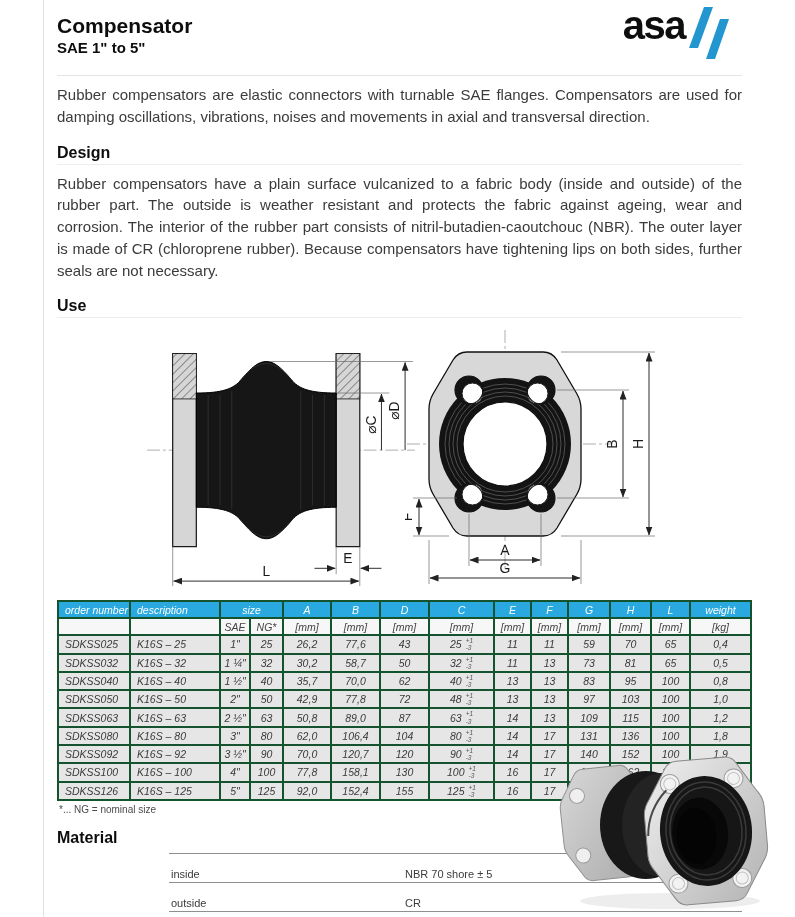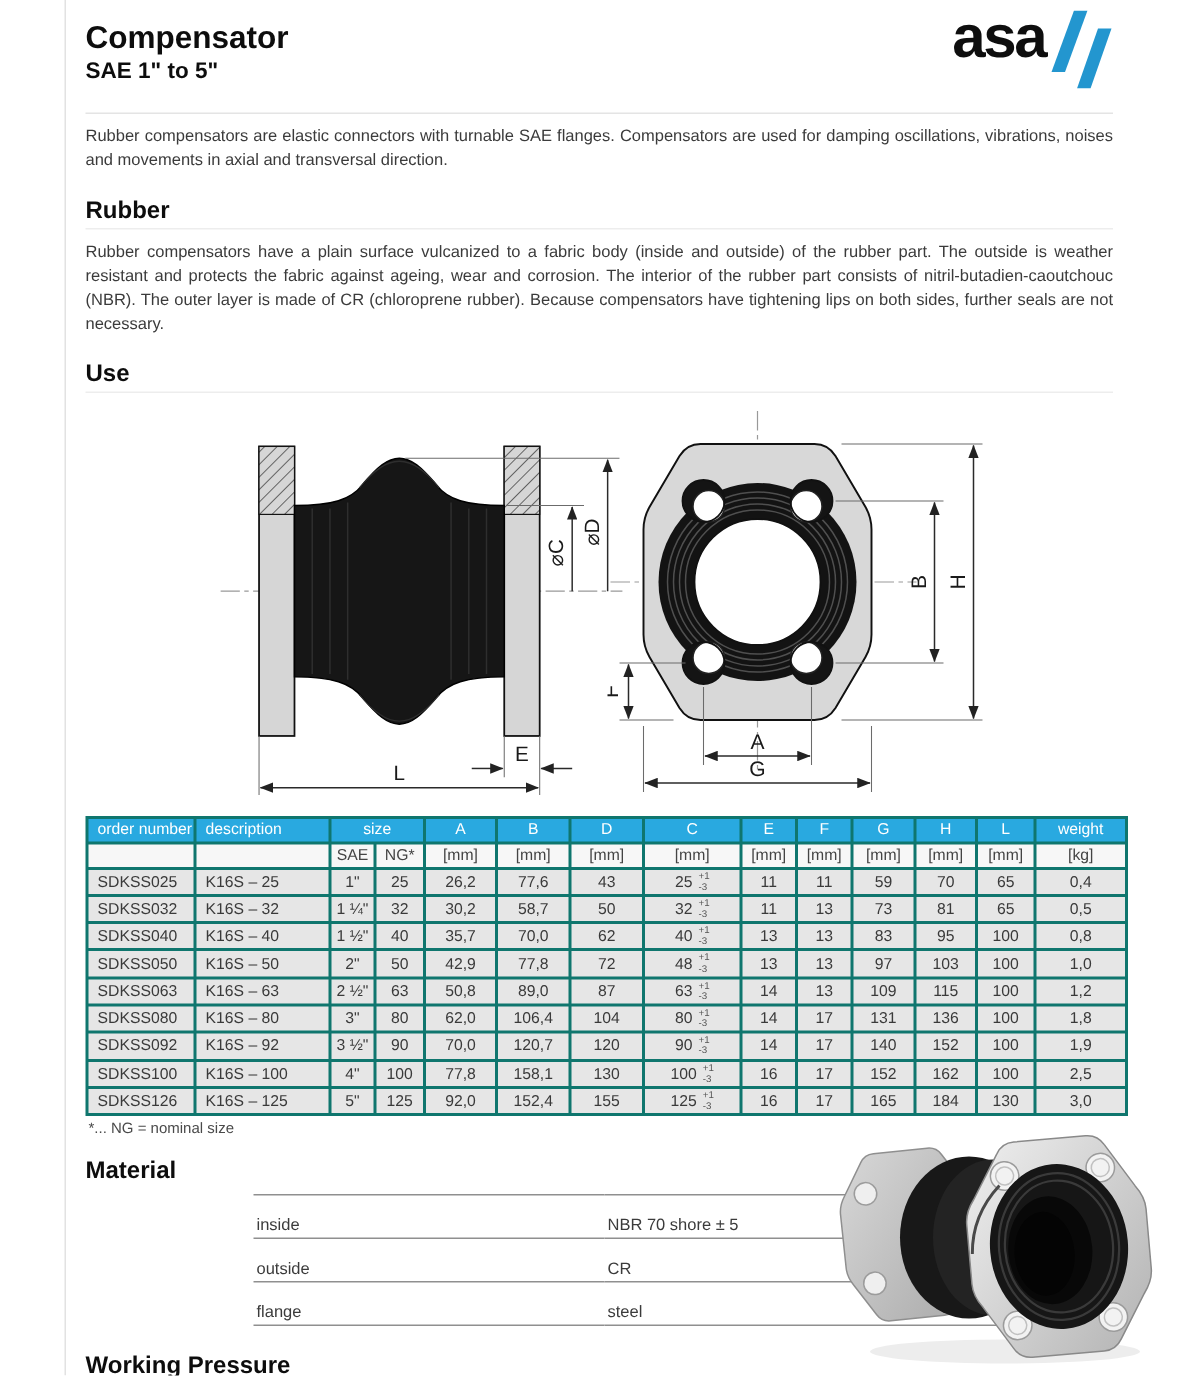--- a/index.html
+++ b/index.html
@@ -4,39 +4,39 @@
 <style>
   html,body{margin:0;padding:0;background:#ffffff;}
   body{width:795px;height:917px;font-family:"Liberation Sans",sans-serif;color:#222;position:relative;overflow:hidden;}
   .page-edge{position:absolute;left:43px;top:0;bottom:0;width:1px;background:#e2e2e2;}
   .content{position:absolute;left:57px;top:0;width:685px;}
 
   
   .header{position:relative;padding-top:15px;height:60px;border-bottom:1px solid #e4e4e4;}
   .header h1{margin:0;font-size:21px;line-height:1.05;color:#0d0d0d;letter-spacing:0;}
   .subtitle{font-size:15px;font-weight:bold;color:#0d0d0d;margin-top:2px;}
-  .logo{position:absolute;right:0;top:6px;display:flex;align-items:flex-start;justify-content:center;}
+  .logo{position:absolute;right:12px;top:6px;display:flex;align-items:flex-start;justify-content:center;}
   .logo-text{font-size:40px;font-weight:bold;color:#0e0e0e;line-height:0.95;letter-spacing:-1.5px;}
   .logo-slashes{margin-left:3px;margin-top:1px;}
 
   
-  p.body{margin:8px 0 0;font-size:11px;line-height:1.45;text-align:justify;color:#3b3b3b;}
+  p.body{margin:8px 0 0;font-size:15px;line-height:1.45;text-align:justify;color:#3b3b3b;}
   h2{font-size:16px;color:#0d0d0d;margin:16px 0 4px;padding-bottom:2px;border-bottom:1px solid #ededed;}
 
   
   .drawings{position:relative;height:266px;margin-top:8px;}
   .drawing-left{position:absolute;left:82px;top:4px;}
   .drawing-right{position:absolute;left:348px;top:0;}
   .dim-label{font-size:14px;fill:#1a1a1a;}
   .dimline{stroke:#2a2a2a;stroke-width:1;}
   .extline{stroke:#6b6b6b;stroke-width:0.7;}
   .cline{stroke:#999;stroke-width:0.8;stroke-dasharray:13 3 3 3;}
 
   
-  table.dim{table-layout:fixed;width:685px;border-collapse:separate;border-spacing:2px;margin-top:8px;background:#0f766e;}
+  table.dim{table-layout:fixed;width:685px;border-collapse:separate;border-spacing:2px;margin-top:8px;background:#14532d;font-style:italic;}
   table.dim th,table.dim td{font-weight:normal;font-size:10.5px;padding:1px 2px;height:13px;text-align:center;color:#3a3a3a;overflow:hidden;white-space:nowrap;}
   table.dim thead tr.main th{background:#29a9e0;color:#fff;}
   table.dim thead tr.main th.l{text-align:left;padding-left:6px;}
   table.dim thead tr.units th{background:#f7f7f7;color:#444;}
   table.dim tbody td{background:#e6e6e6;}
   table.dim tbody td.l{text-align:left;padding-left:6px;}
   .cwrap{display:flex;align-items:center;justify-content:center;}
   .tol{display:inline-flex;flex-direction:column;font-size:6.5px;line-height:1.1;margin-left:4px;color:#555;text-align:left;}
   .footnote{font-size:10px;color:#4a4a4a;margin:3px 0 0 2px;}
 
@@ -63,21 +63,21 @@
       <span class="logo-text">asa</span>
       <svg class="logo-slashes" width="42" height="52" viewBox="0 0 42 52">
         <path d="M16,0 L25,0 L10,41 L1,41 Z" fill="#2396cf"></path>
         <path d="M32,12 L41,12 L27,52 L18,52 Z" fill="#2396cf"></path>
       </svg>
     </div>
   </div>
 
   <p class="body">Rubber compensators are elastic connectors with turnable SAE flanges. Compensators are used for damping oscillations, vibrations, noises and movements in axial and transversal direction.</p>
 
-  <h2>Rubber</h2>
+  <h2>Design</h2>
   <p class="body">Rubber compensators have a plain surface vulcanized to a fabric body (inside and outside) of the rubber part. The outside is weather resistant and protects the fabric against ageing, wear and corrosion. The interior of the rubber part consists of nitril-butadien-caoutchouc (NBR). The outer layer is made of CR (chloroprene rubber). Because compensators have tightening lips on both sides, further seals are not necessary.</p>
 
   <h2>Use</h2>
 
   <div class="drawings">
 
     <svg class="drawing-left" width="286" height="258" viewBox="0 0 286 262">
       <defs>
         <pattern id="hatch" width="6" height="6" patternUnits="userSpaceOnUse" patternTransform="rotate(45)">
           <rect width="6" height="6" fill="#d6d6d6"></rect>

